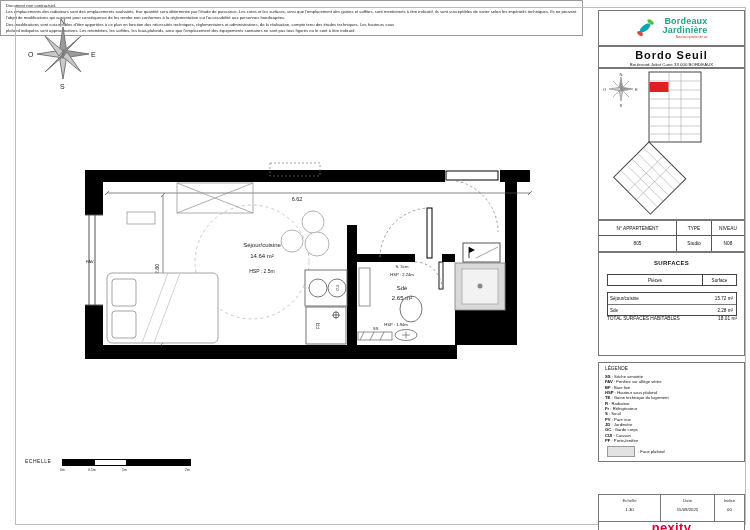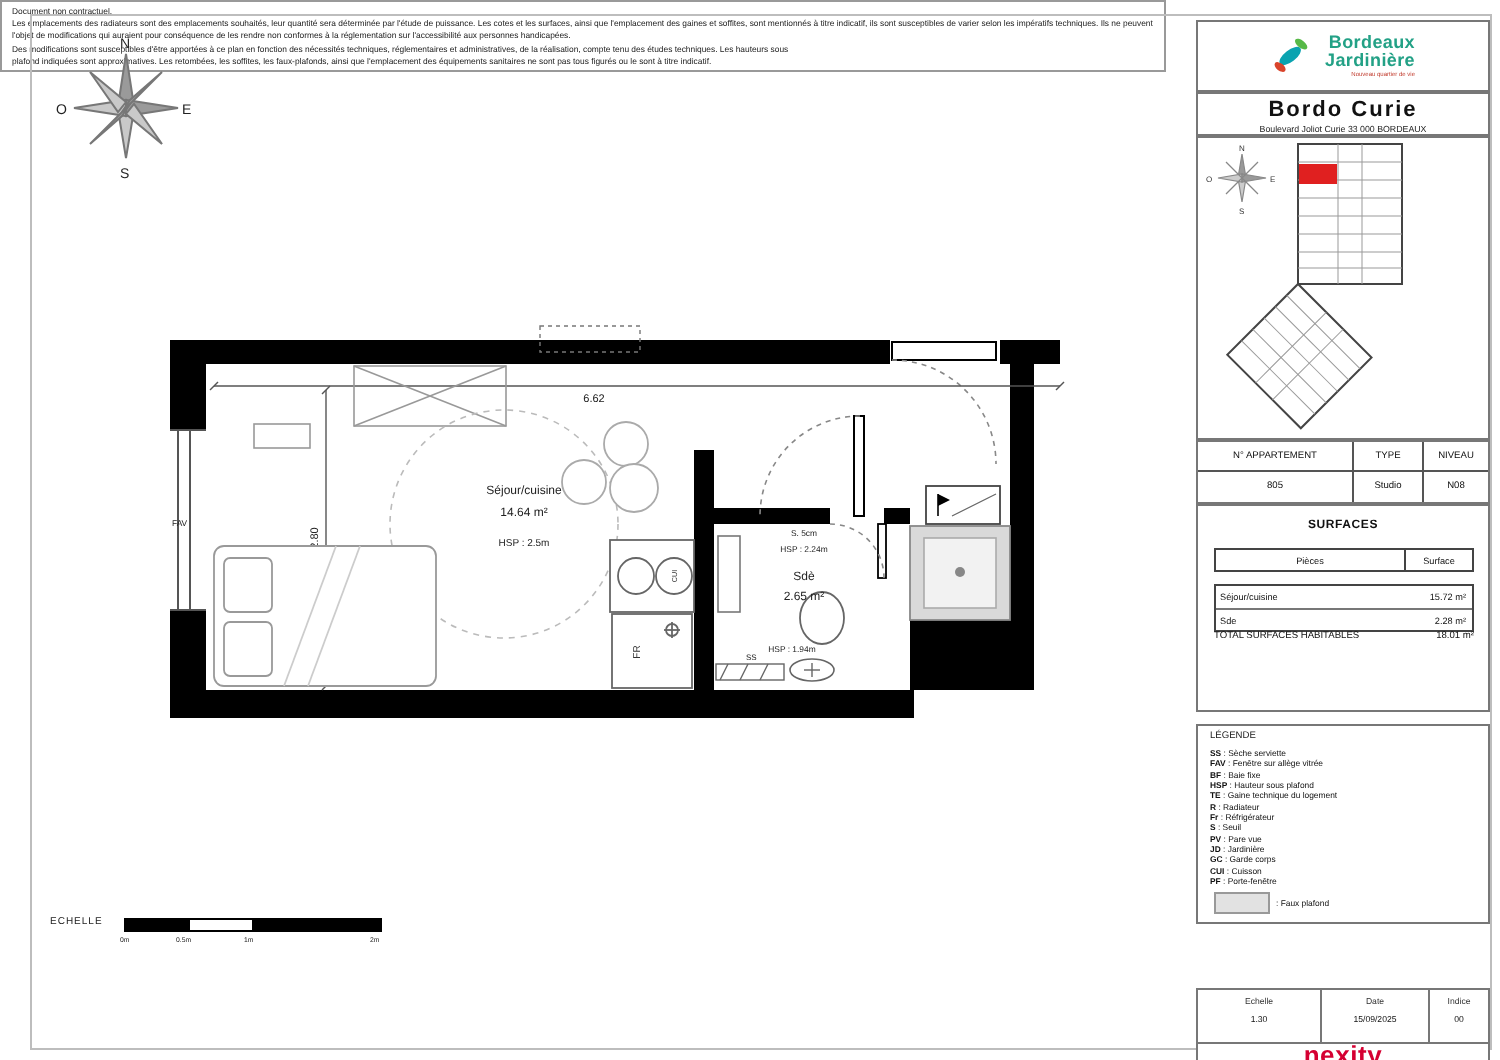--- a/index.html
+++ b/index.html
@@ -212,21 +212,21 @@
       <ellipse cx="5.5" cy="18" rx="3.5" ry="2" fill="#d9442b" transform="rotate(38 5.5 18)"></ellipse>
     </svg>
     <div class="brand-text">
       <span class="brand-l1">Bordeaux</span>
       <span class="brand-l2">Jardinière</span>
       <span class="brand-tag">Nouveau quartier de vie</span>
     </div>
   </div>
 
   <div class="box res-box">
-    <div class="res-name">Bordo Curie</div>
+    <div class="res-name">Bordo Seuil</div>
     <div class="res-addr">Boulevard Joliot Curie 33 000 BORDEAUX</div>
   </div>
 
   <div class="box keyplan-box">
     <svg width="145" height="150" viewBox="0 0 145 150">
 
       <g stroke="#888" stroke-width="0.6" fill="#999">
         <polygon points="22,8 24,20 20,20"></polygon>
         <polygon points="22,32 24,20 20,20" fill="#ccc"></polygon>
         <polygon points="10,20 22,18 22,22" fill="#ccc"></polygon>

